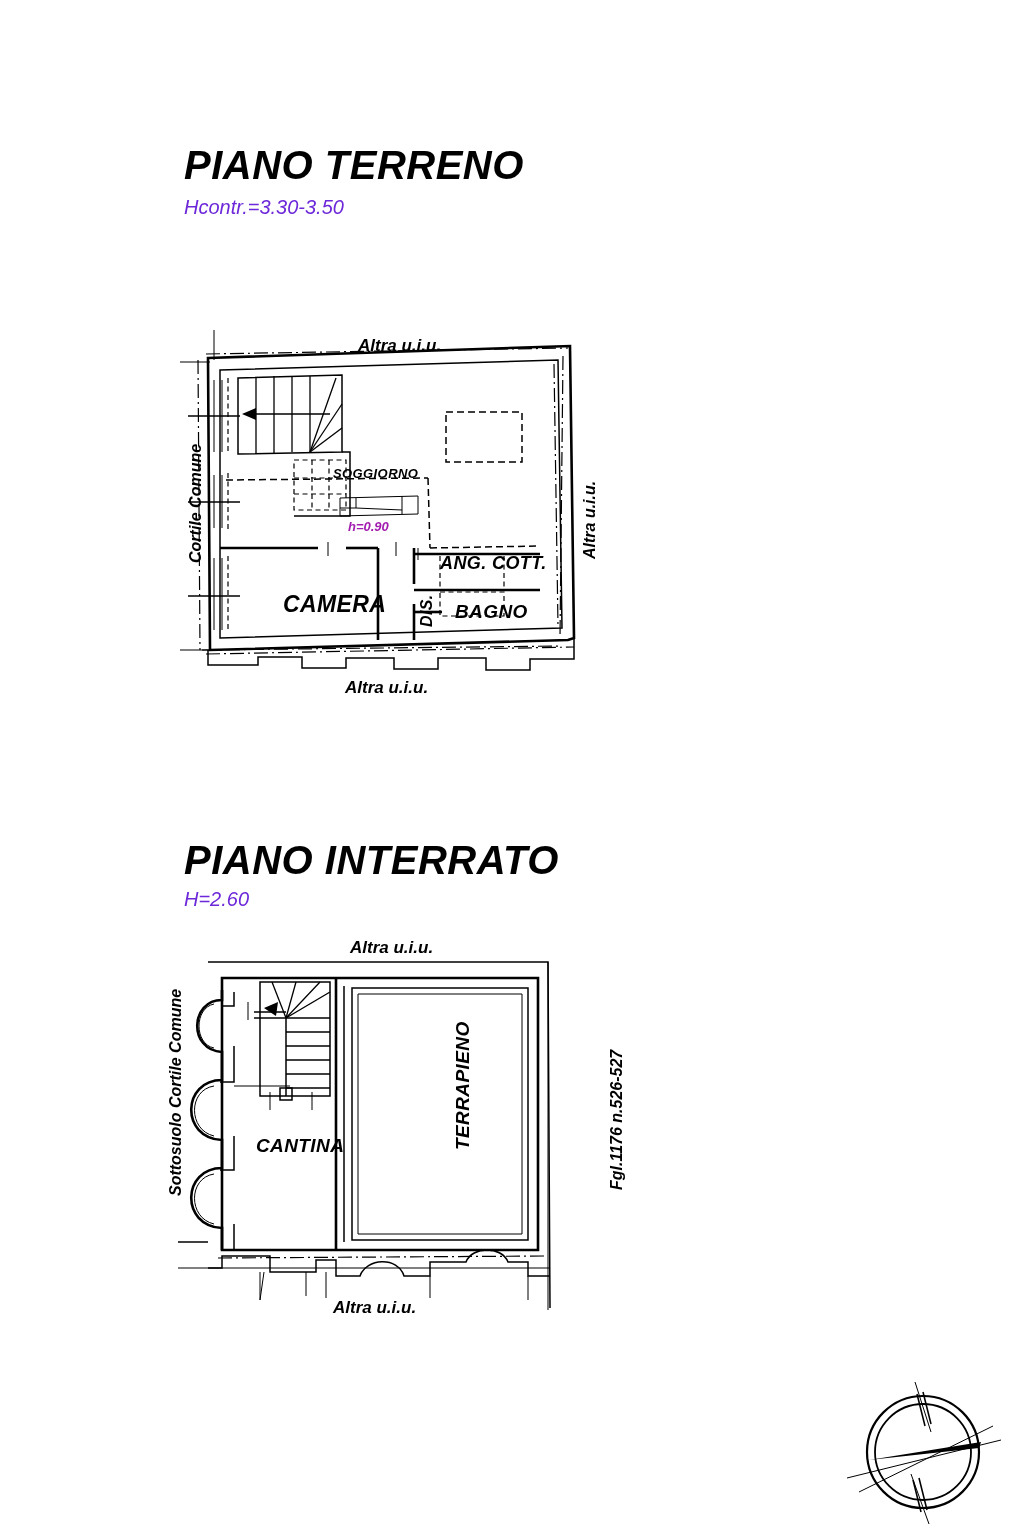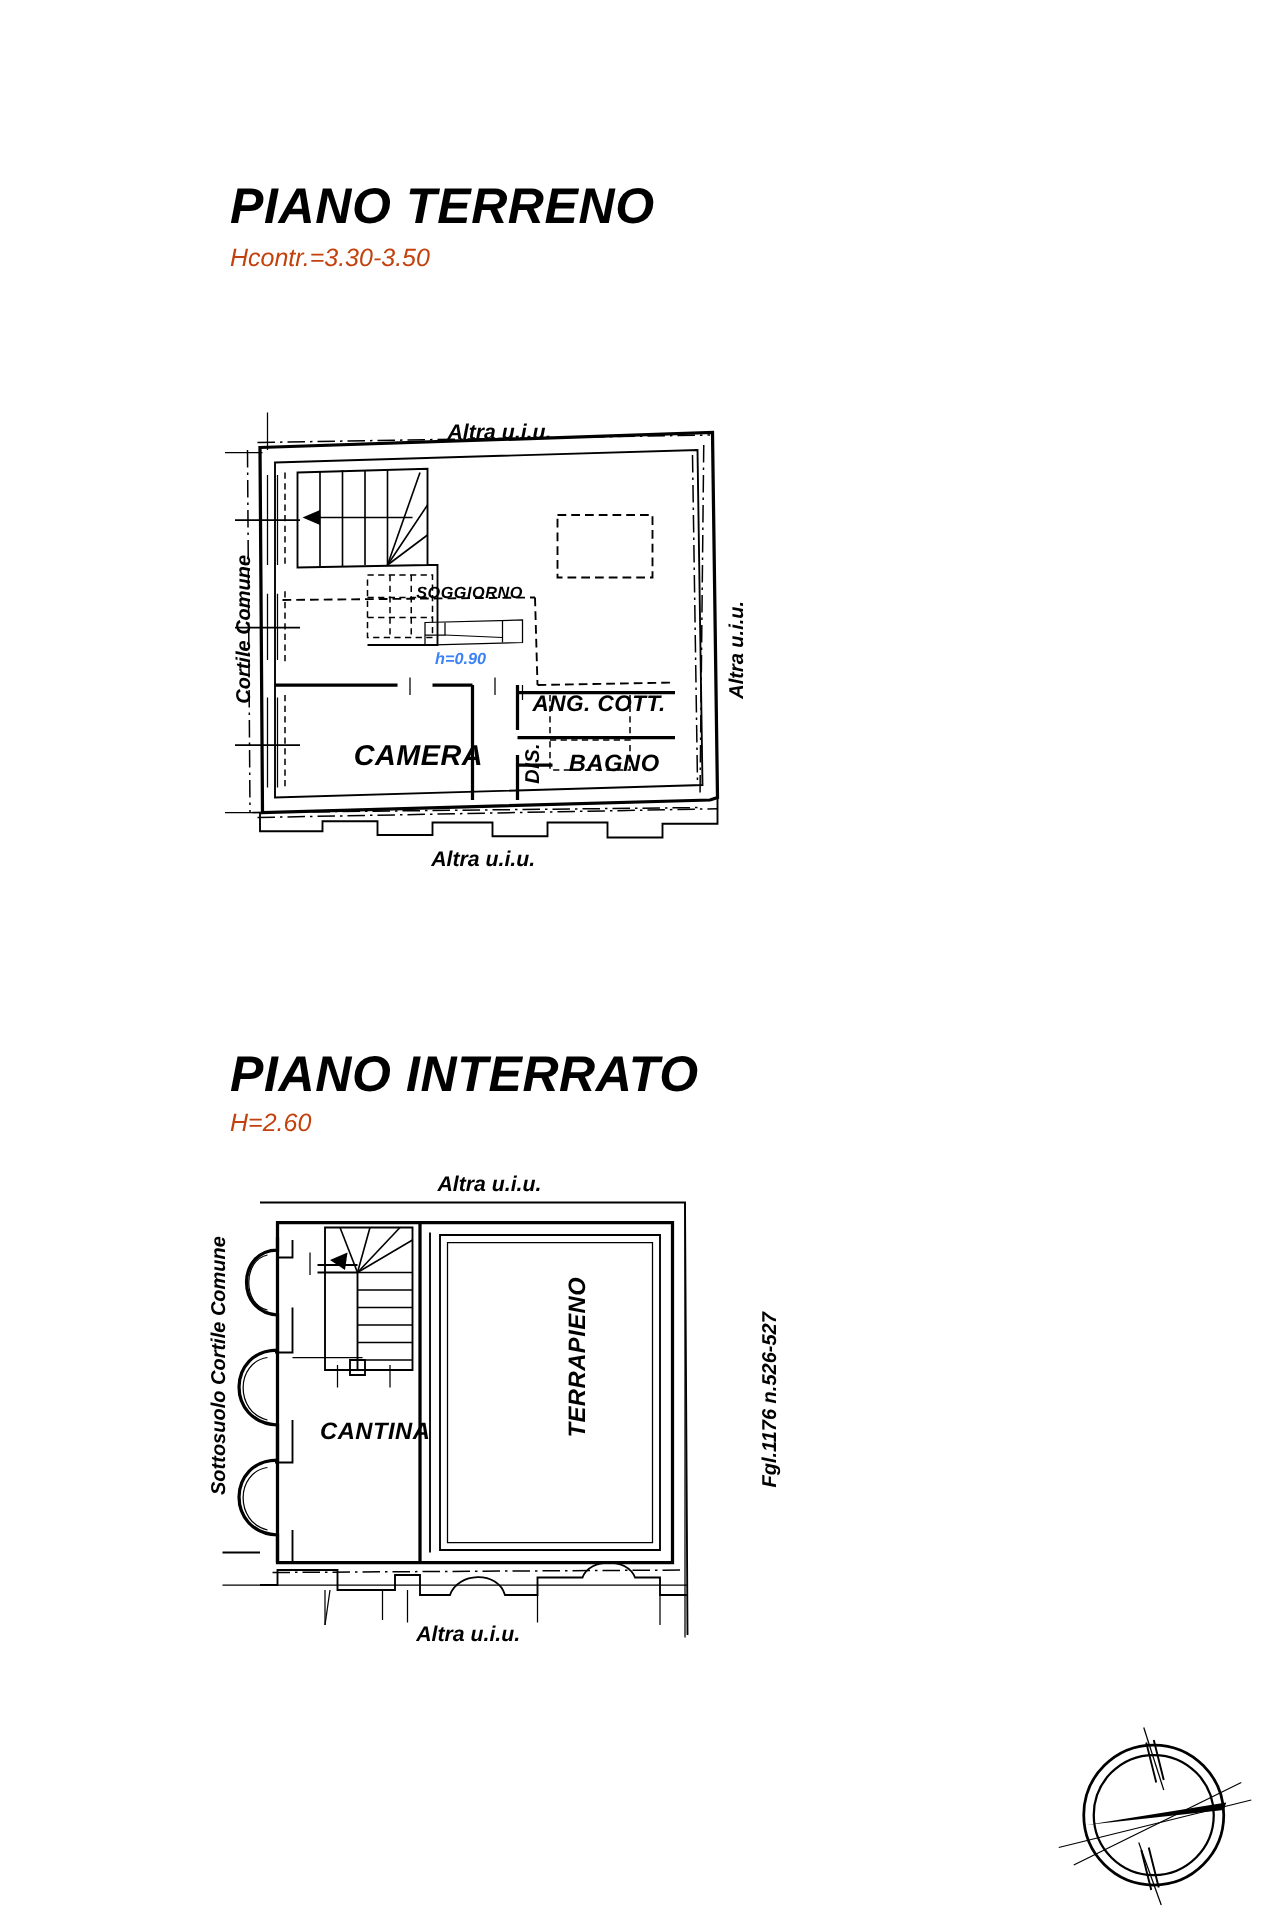--- a/index.html
+++ b/index.html
@@ -32,21 +32,21 @@
     color: #000;
     white-space: nowrap;
     text-align: right;
   }
   .plan-subtitle {
     position: absolute;
     font-family: "Liberation Sans", sans-serif;
     font-style: italic;
     font-weight: 400;
     font-size: 20px;
-    color: #c2410c;
+    color: #6d28d9;
     white-space: nowrap;
   }
 
   #title-terreno   { left: 184px; top: 143px; }
   #sub-terreno     { left: 184px; top: 196px; }
   #title-interrato { left: 184px; top: 838px; }
   #sub-interrato   { left: 184px; top: 888px; }
 
   
   .planview {
@@ -91,28 +91,28 @@
   .vlabel {
     transform-origin: 0 0;
     transform: rotate(-90deg);
   }
   .dim-label {
     position: absolute;
     font-family: "Liberation Sans", sans-serif;
     font-style: italic;
     font-weight: 700;
     font-size: 13px;
-    color: #3b82f6;
+    color: #a21caf;
     white-space: nowrap;
   }
 
   
   #lbl-soggiorno { left: 333px; top: 466px; font-size: 13px; }
   #lbl-camera    { left: 283px; top: 591px; font-size: 23px; }
-  #lbl-angcott   { left: 426px; top: 553px; font-size: 18px; }
+  #lbl-angcott   { left: 440px; top: 553px; font-size: 18px; }
   #lbl-bagno     { left: 455px; top: 601px; font-size: 19px; }
   #lbl-dis       { left: 418px; top: 627px; font-size: 16px; }
   #lbl-h090      { left: 348px; top: 519px; }
   #lbl-top-g     { left: 358px; top: 336px; font-size: 17px; }
   #lbl-bot-g     { left: 345px; top: 678px; font-size: 17px; }
   #lbl-left-g    { left: 187px;  top: 563px; font-size: 16px; }
   #lbl-right-g   { left: 581px; top: 559px; font-size: 16px; }
 
   
   #lbl-cantina    { left: 256px; top: 1135px; font-size: 19px; }

